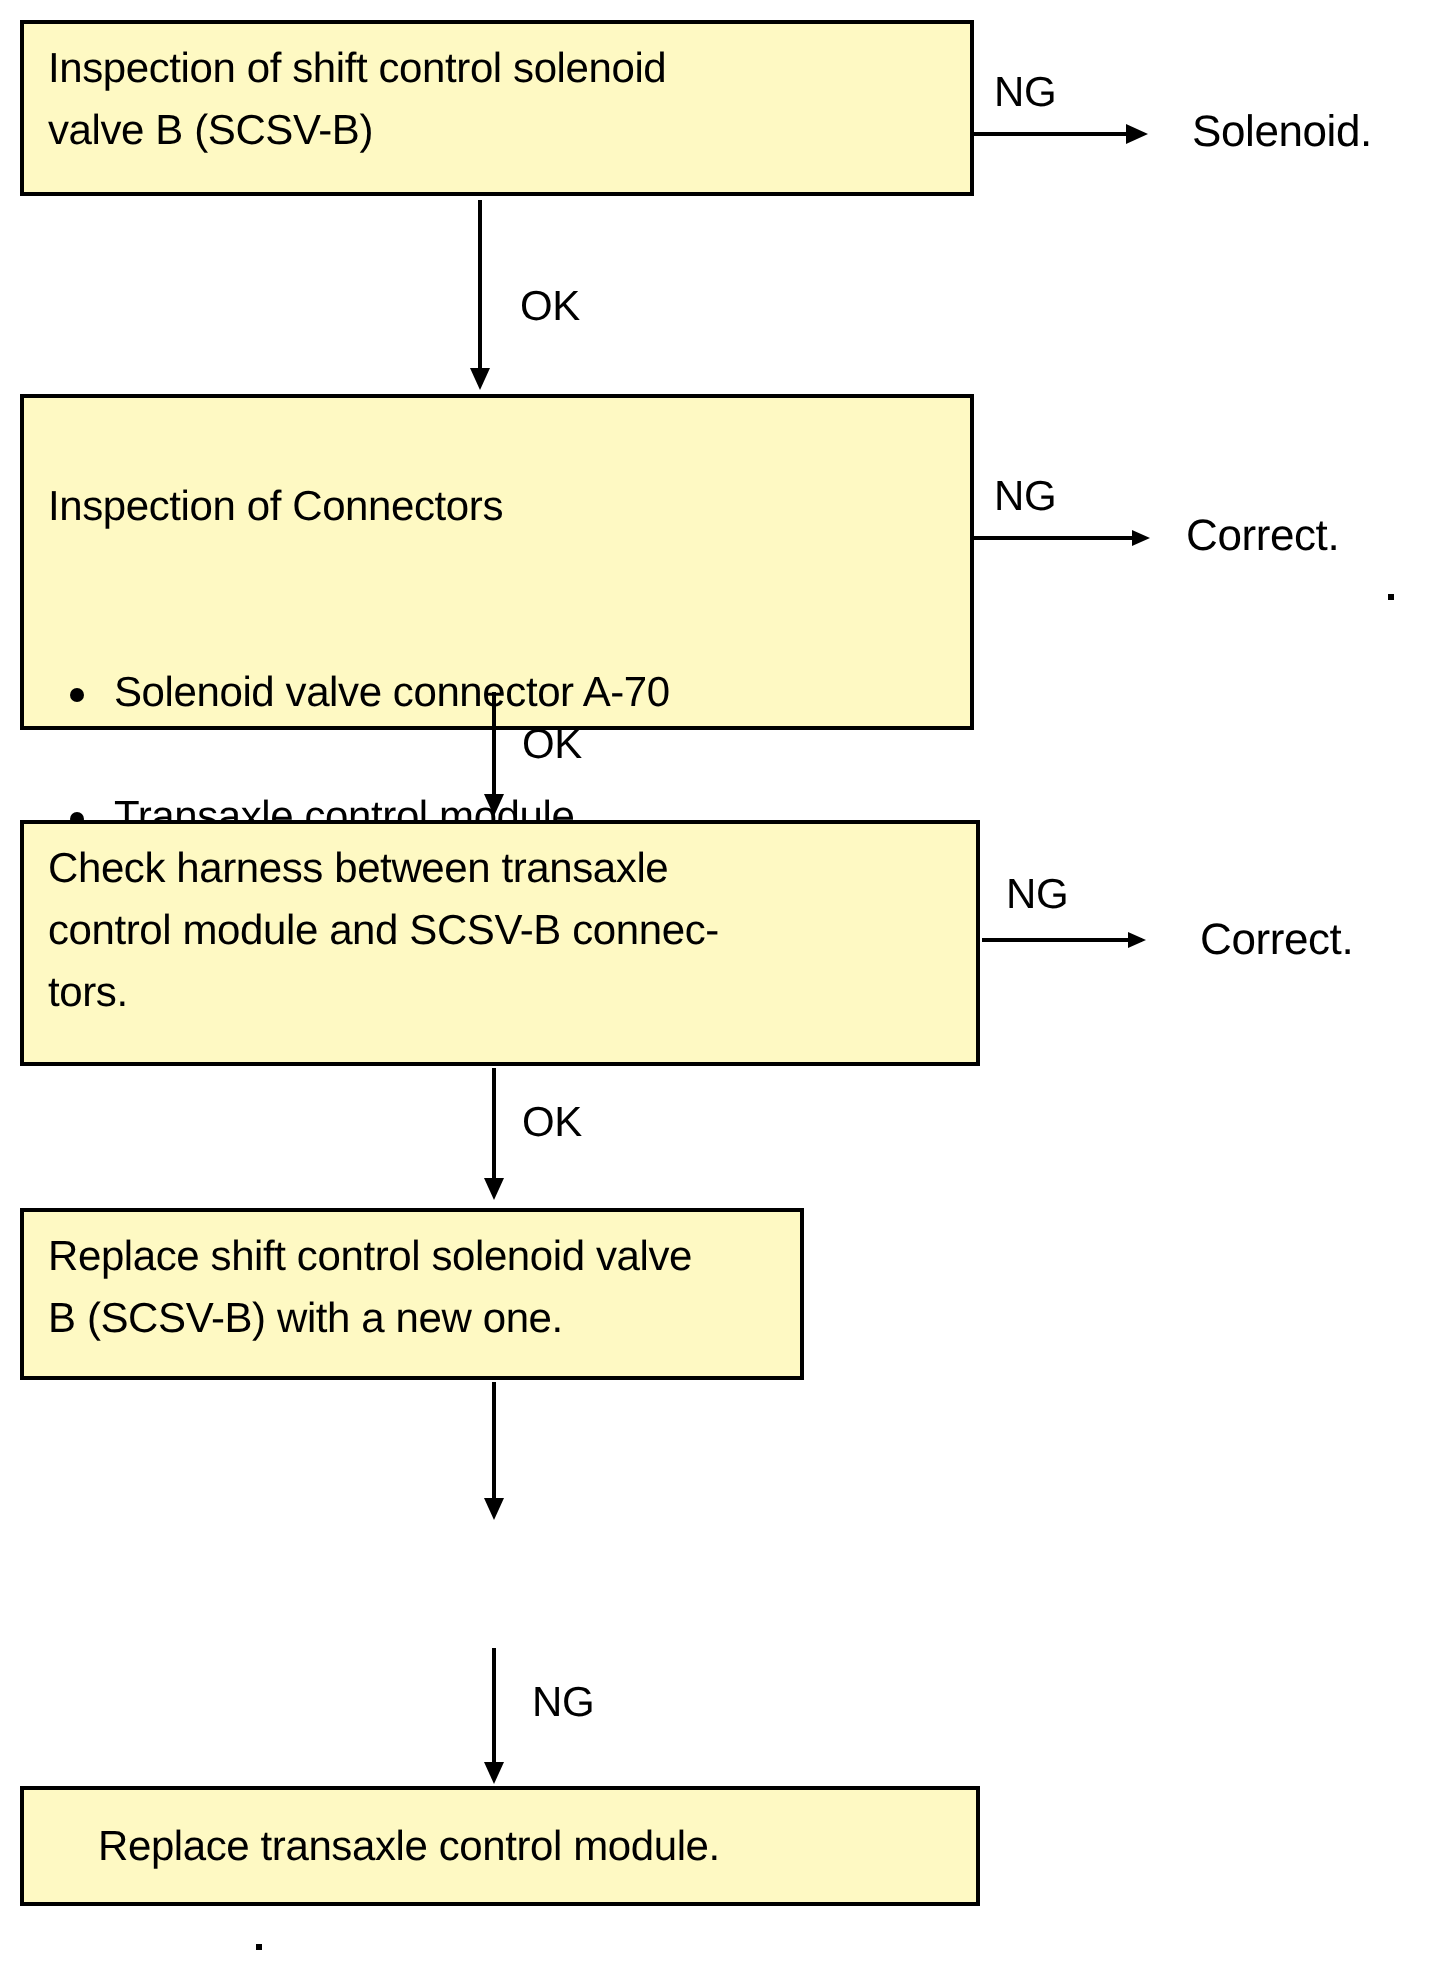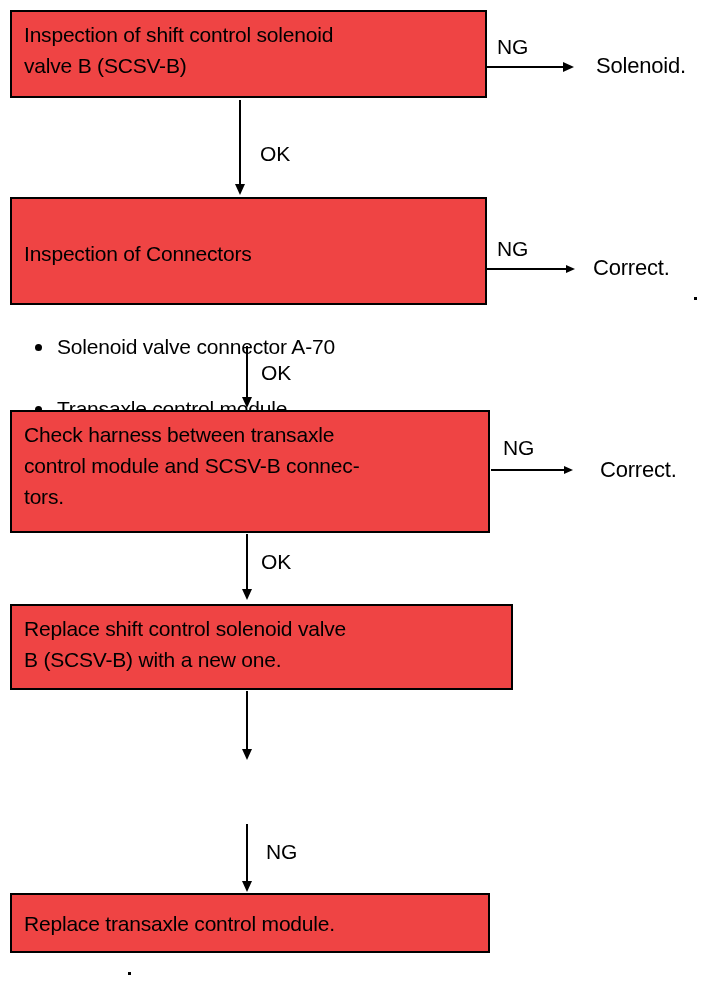--- a/index.html
+++ b/index.html
@@ -18,21 +18,21 @@
     height: 982px;
     background: #ffffff;
     overflow: hidden;
   }
 
   
   .node {
     position: absolute;
     box-sizing: border-box;
     border: 2px solid #000000;
-    background: #ef4444;
+    background: #fef9c3;
   }
   .node-text {
     position: absolute;
     left: 12px;
     top: 7px;
     right: 6px;
     font-size: 21px;
     line-height: 31px;
     letter-spacing: -0.2px;
     white-space: pre-line;
@@ -138,21 +138,21 @@
 
   <div class="hline" style="left:487px; top:66px; width:78px;"></div>
   <div class="hhead" style="left:563px; top:62px;"></div>
   <div class="edge-label" style="left:497px; top:36px;">NG</div>
   <div class="terminal-label" style="left:596px; top:54px;">Solenoid.</div>
 
   <div class="vline" style="left:239px; top:100px; height:86px;"></div>
   <div class="vhead" style="left:235px; top:184px;"></div>
   <div class="edge-label" style="left:260px; top:143px;">OK</div>
 
-  <div class="node" style="left:10px; top:197px; width:477px; height:108px;">
+  <div class="node" style="left:10px; top:197px; width:477px; height:168px;">
     <div class="node-text" style="left:12px; top:8px;">
       <div class="node-head">Inspection of Connectors</div>
       <ul class="bullets">
         <li>Solenoid valve connector A-70</li>
         <li>Transaxle control module
 connector C-16</li>
       </ul>
     </div>
   </div>
 
@@ -174,32 +174,32 @@
 
   <div class="hline" style="left:491px; top:469px; width:80px;"></div>
   <div class="hhead-small" style="left:564px; top:466px;"></div>
   <div class="edge-label" style="left:503px; top:437px;">NG</div>
   <div class="terminal-label" style="left:600px; top:458px;">Correct.</div>
 
   <div class="vline" style="left:246px; top:534px; height:57px;"></div>
   <div class="vhead" style="left:242px; top:589px;"></div>
   <div class="edge-label" style="left:261px; top:551px;">OK</div>
 
-  <div class="node" style="left:10px; top:604px; width:503px; height:86px;">
+  <div class="node" style="left:10px; top:604px; width:392px; height:86px;">
     <div class="node-text">Replace shift control solenoid valve
 B (SCSV-B) with a new one.</div>
   </div>
 
   <div class="vline" style="left:246px; top:691px; height:60px;"></div>
   <div class="vhead" style="left:242px; top:749px;"></div>
 
 
   <div class="vline" style="left:246px; top:824px; height:60px;"></div>
   <div class="vhead" style="left:242px; top:881px;"></div>
   <div class="edge-label" style="left:266px; top:841px;">NG</div>
 
   <div class="node" style="left:10px; top:893px; width:480px; height:60px;">
-    <div class="node-text" style="top:13px;">Replace transaxle control module.</div>
+    <div class="node-text" style="top:13px;margin-left:25px;">Replace transaxle control module.</div>
   </div>
 
   <div class="speck" style="left:128px; top:972px;"></div>
 
 </div>
 
 </body></html>

